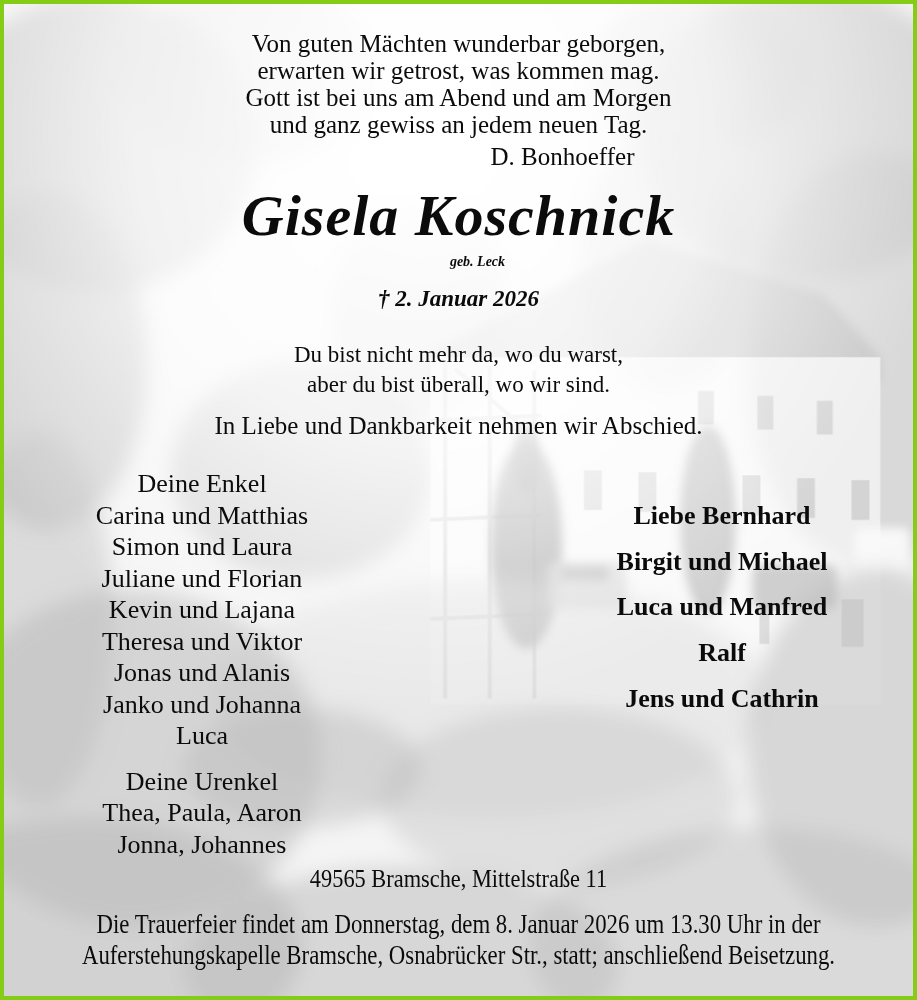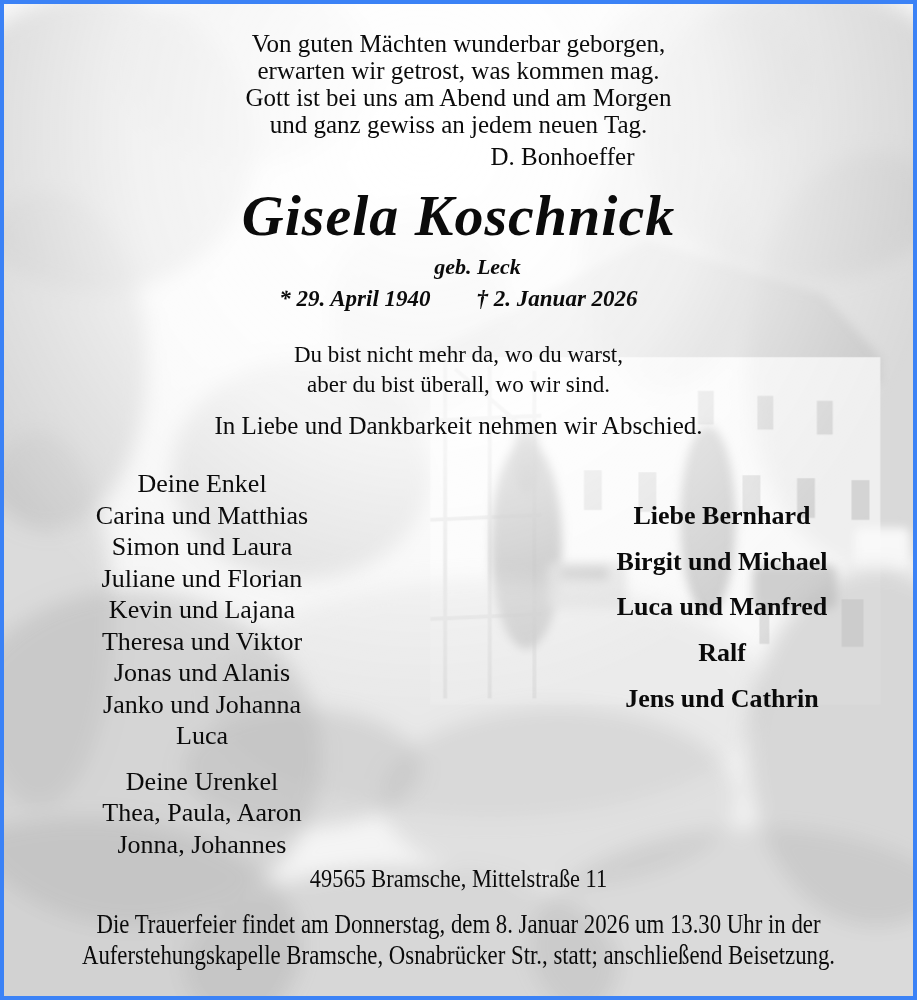--- a/index.html
+++ b/index.html
@@ -1,38 +1,38 @@
 <!DOCTYPE html>
 <html><head>
 <meta charset="utf-8">
 <style>
   html,body { margin:0; padding:0; background:#ffffff; }
   .card {
     position:relative;
     width:917px; height:1000px;
     box-sizing:border-box;
-    border:4px solid #3b82f6;
+    border:4px solid #84cc16;
     background:#ffffff;
     overflow:hidden;
     font-family:"Liberation Serif", serif;
     color:#0b0b0b;
   }
   .bg { position:absolute; top:0; left:0; width:909px; height:992px; }
   .content { position:absolute; top:0; left:0; right:0; bottom:0; }
   .center { position:absolute; left:0; right:0; text-align:center; }
 
   .quote { top:26px; font-size:25px; line-height:27px; }
   .attribution { position:relative; left:104px; margin-top:5px; }
 
   .name {
     top:178px; margin:2px;
     font-size:58px; font-weight:bold; font-style:italic;
     line-height:1.1; letter-spacing:1px;
   }
-  .maiden { top:250px; font-size:22px; font-weight:bold; font-style:italic;padding-left:38px; }
+  .maiden { top:250px; font-size:14px; font-weight:bold; font-style:italic;padding-left:38px; }
   .dates {
     top:282px; display:flex; justify-content:center; gap:46px;
     font-size:23px; font-weight:bold; font-style:italic;
   }
 
   .epitaph { top:336px; font-size:23px; line-height:30px; }
   .farewell { top:408px; font-size:25px; }
 
   .col-left {
     position:absolute; top:456px; left:28px; width:340px;
@@ -146,21 +146,20 @@
       <div>erwarten wir getrost, was kommen mag.</div>
       <div>Gott ist bei uns am Abend und am Morgen</div>
       <div>und ganz gewiss an jedem neuen Tag.</div>
       <div class="attribution">D. Bonhoeffer</div>
     </div>
 
     <h1 class="center name">Gisela Koschnick</h1>
     <div class="center maiden">geb. Leck</div>
 
     <div class="center dates">
-      <span>* 29. April 1940</span>
       <span>† 2. Januar 2026</span>
     </div>
 
     <div class="center epitaph">
       <div>Du bist nicht mehr da, wo du warst,</div>
       <div>aber du bist überall, wo wir sind.</div>
     </div>
 
     <div class="center farewell">In Liebe und Dankbarkeit nehmen wir Abschied.</div>
 

